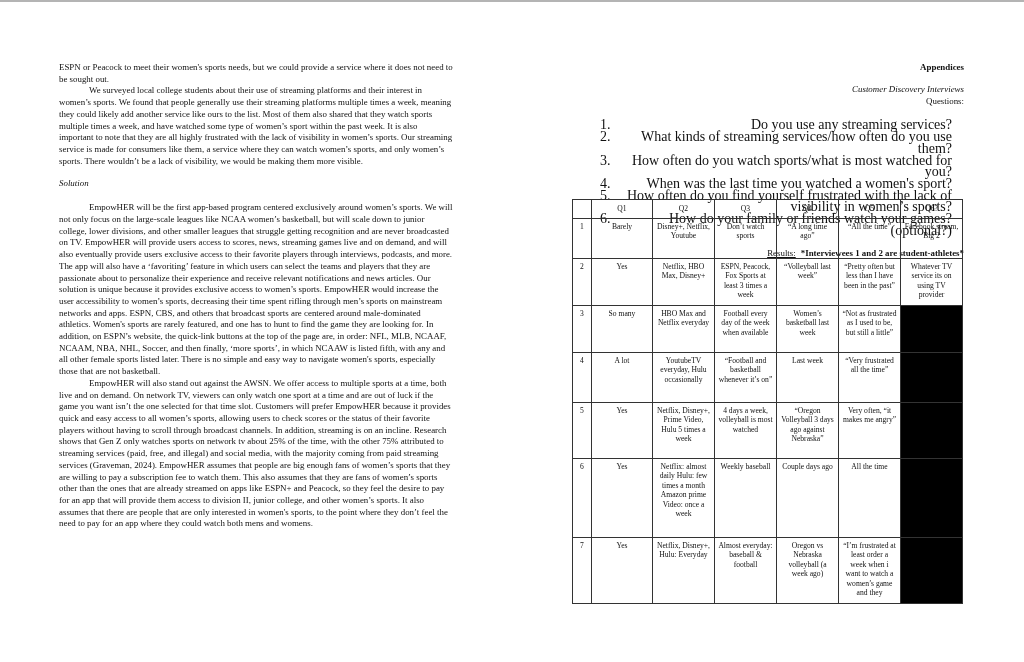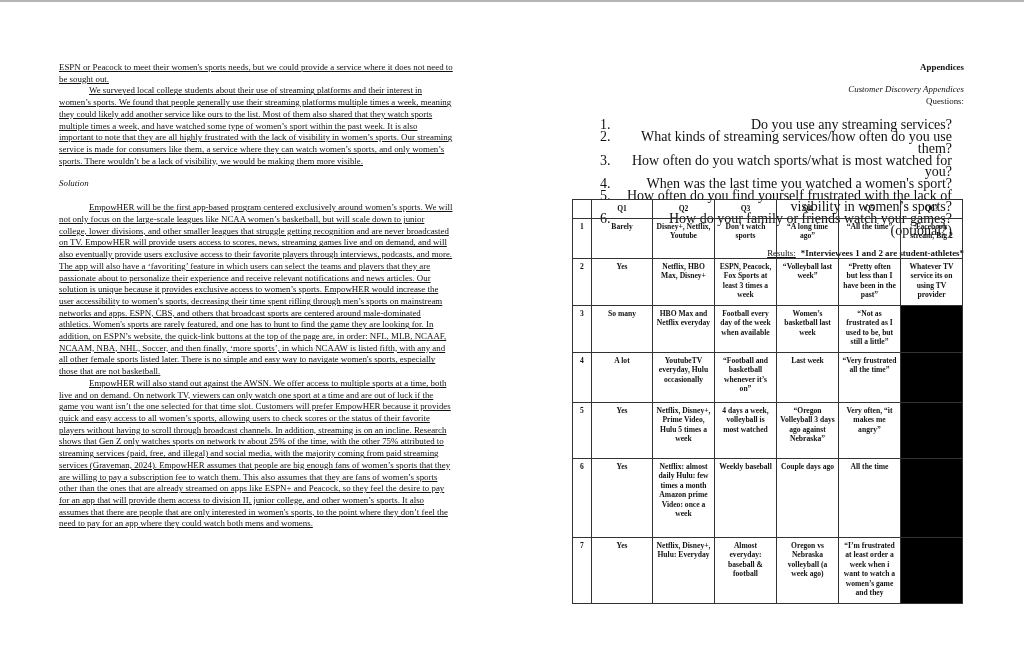--- a/index.html
+++ b/index.html
@@ -3,37 +3,37 @@
 <meta charset="utf-8">
 <style>
   html, body { margin: 0; padding: 0; }
   body {
     width: 1024px; height: 662px; overflow: hidden;
     background: #ffffff; position: relative;
     font-family: "Liberation Serif", serif; color: #111;
   }
   .topline { position: absolute; left: 0; top: 0; width: 1024px; height: 2px; background: #b4b4b4; }
   .page-left { position: absolute; left: 59px; top: 62px; width: 395px; }
-  .p { font-size: 8.9px; line-height: 11.7px; margin: 0; text-align: left; text-decoration: underline; }
+  .p { font-size: 8.9px; line-height: 11.7px; margin: 0; text-align: left; }
   .indent { text-indent: 30px; }
   .heading-italic { font-style: italic; font-size: 8.9px; margin: 11px 0 14px 0; }
 
   .page-right { position: absolute; left: 572px; top: 62px; width: 392px; text-align: right; }
   .appendices { font-weight: bold; font-size: 8.9px; margin: 0 0 12px 0; }
   .cdi { font-style: italic; font-size: 8.9px; margin: 0; line-height: 11.7px; }
   .questions-label { font-size: 8.9px; line-height: 11.7px; margin: 0; }
   ol.qs { margin: 12px; padding-left: 30px; font-size: 14px; line-height: 11.7px; }
   ol.qs li { padding-left: 0px; }
   .results { font-size: 8.9px; margin-top: 8px; line-height: 11px; }
   .results .lbl { text-decoration: underline; }
   .results .note { font-weight: bold; margin-left: 5px; }
 
   table.res { position: absolute; left: 572px; top: 199px; border-collapse: collapse; table-layout: fixed; }
   table.res td, table.res th {
-    border: 1px solid #333; font-size: 7.6px; line-height: 9.4px; font-weight: bold;
+    border: 1px solid #333; font-size: 7.6px; line-height: 9.4px; font-weight: normal;
     text-align: center; vertical-align: top; padding: 3px 3px; overflow: hidden;
   }
   table.res th { vertical-align: middle; padding: 4px 2px; }
   td.num { text-align: left; padding-left: 5px; }
   td.blk { background: #000; border-color: #000; }
 </style>
 </head>
 <body>
 
 <div class="topline"></div>
@@ -41,21 +41,21 @@
 <div class="page-left">
   <p class="p">ESPN or Peacock to meet their women's sports needs, but we could provide a service where it does not need to be sought out.</p>
   <p class="p indent">We surveyed local college students about their use of streaming platforms and their interest in women’s sports. We found that people generally use their streaming platforms multiple times a week, meaning they could likely add another service like ours to the list. Most of them also shared that they watch sports multiple times a week, and have watched some type of women’s sport within the past week. It is also important to note that they are all highly frustrated with the lack of visibility in women’s sports. Our streaming service is made for consumers like them, a service where they can watch women’s sports, and only women’s sports. There wouldn’t be a lack of visibility, we would be making them more visible.</p>
   <p class="heading-italic">Solution</p>
   <p class="p indent">EmpowHER will be the first app-based program centered exclusively around women’s sports. We will not only focus on the large-scale leagues like NCAA women’s basketball, but will scale down to junior college, lower divisions, and other smaller leagues that struggle getting recognition and are never broadcasted on TV. EmpowHER will provide users access to scores, news, streaming games live and on demand, and will also eventually provide users exclusive access to their favorite players through interviews, podcasts, and more. The app will also have a ‘favoriting’ feature in which users can select the teams and players that they are passionate about to personalize their experience and receive relevant notifications and news articles. Our solution is unique because it provides exclusive access to women’s sports. EmpowHER would increase the user accessibility to women’s sports, decreasing their time spent rifling through men’s sports on mainstream networks and apps. ESPN, CBS, and others that broadcast sports are centered around male-dominated athletics. Women's sports are rarely featured, and one has to hunt to find the game they are looking for. In addition, on ESPN’s website, the quick-link buttons at the top of the page are, in order: NFL, MLB, NCAAF, NCAAM, NBA, NHL, Soccer, and then finally, ‘more sports’, in which NCAAW is listed fifth, with any and all other female sports listed later. There is no simple and easy way to navigate women's sports, especially those that are not basketball.</p>
   <p class="p indent">EmpowHER will also stand out against the AWSN. We offer access to multiple sports at a time, both live and on demand. On network TV, viewers can only watch one sport at a time and are out of luck if the game you want isn’t the one selected for that time slot. Customers will prefer EmpowHER because it provides quick and easy access to all women’s sports, allowing users to check scores or the status of their favorite players without having to scroll through broadcast channels. In addition, streaming is on an incline. Research shows that Gen Z only watches sports on network tv about 25% of the time, with the other 75% attributed to streaming services (paid, free, and illegal) and social media, with the majority coming from paid streaming services (Graveman, 2024). EmpowHER assumes that people are big enough fans of women’s sports that they are willing to pay a subscription fee to watch them. This also assumes that they are fans of women’s sports other than the ones that are already streamed on apps like ESPN+ and Peacock, so they feel the desire to pay for an app that will provide them access to division II, junior college, and other women’s sports. It also assumes that there are people that are only interested in women's sports, to the point where they don’t feel the need to pay for an app where they could watch both mens and womens.</p>
 </div>
 
 <div class="page-right">
   <p class="appendices">Appendices</p>
-  <p class="cdi">Customer Discovery Appendices</p>
+  <p class="cdi">Customer Discovery Interviews</p>
   <p class="questions-label">Questions:</p>
   <ol class="qs">
     <li>Do you use any streaming services?</li>
     <li>What kinds of streaming services/how often do you use them?</li>
     <li>How often do you watch sports/what is most watched for you?</li>
     <li>When was the last time you watched a women's sport?</li>
     <li>How often do you find yourself frustrated with the lack of visibility in women’s sports?</li>
     <li>How do your family or friends watch your games? (optional?)</li>
   </ol>
   <div class="results">

